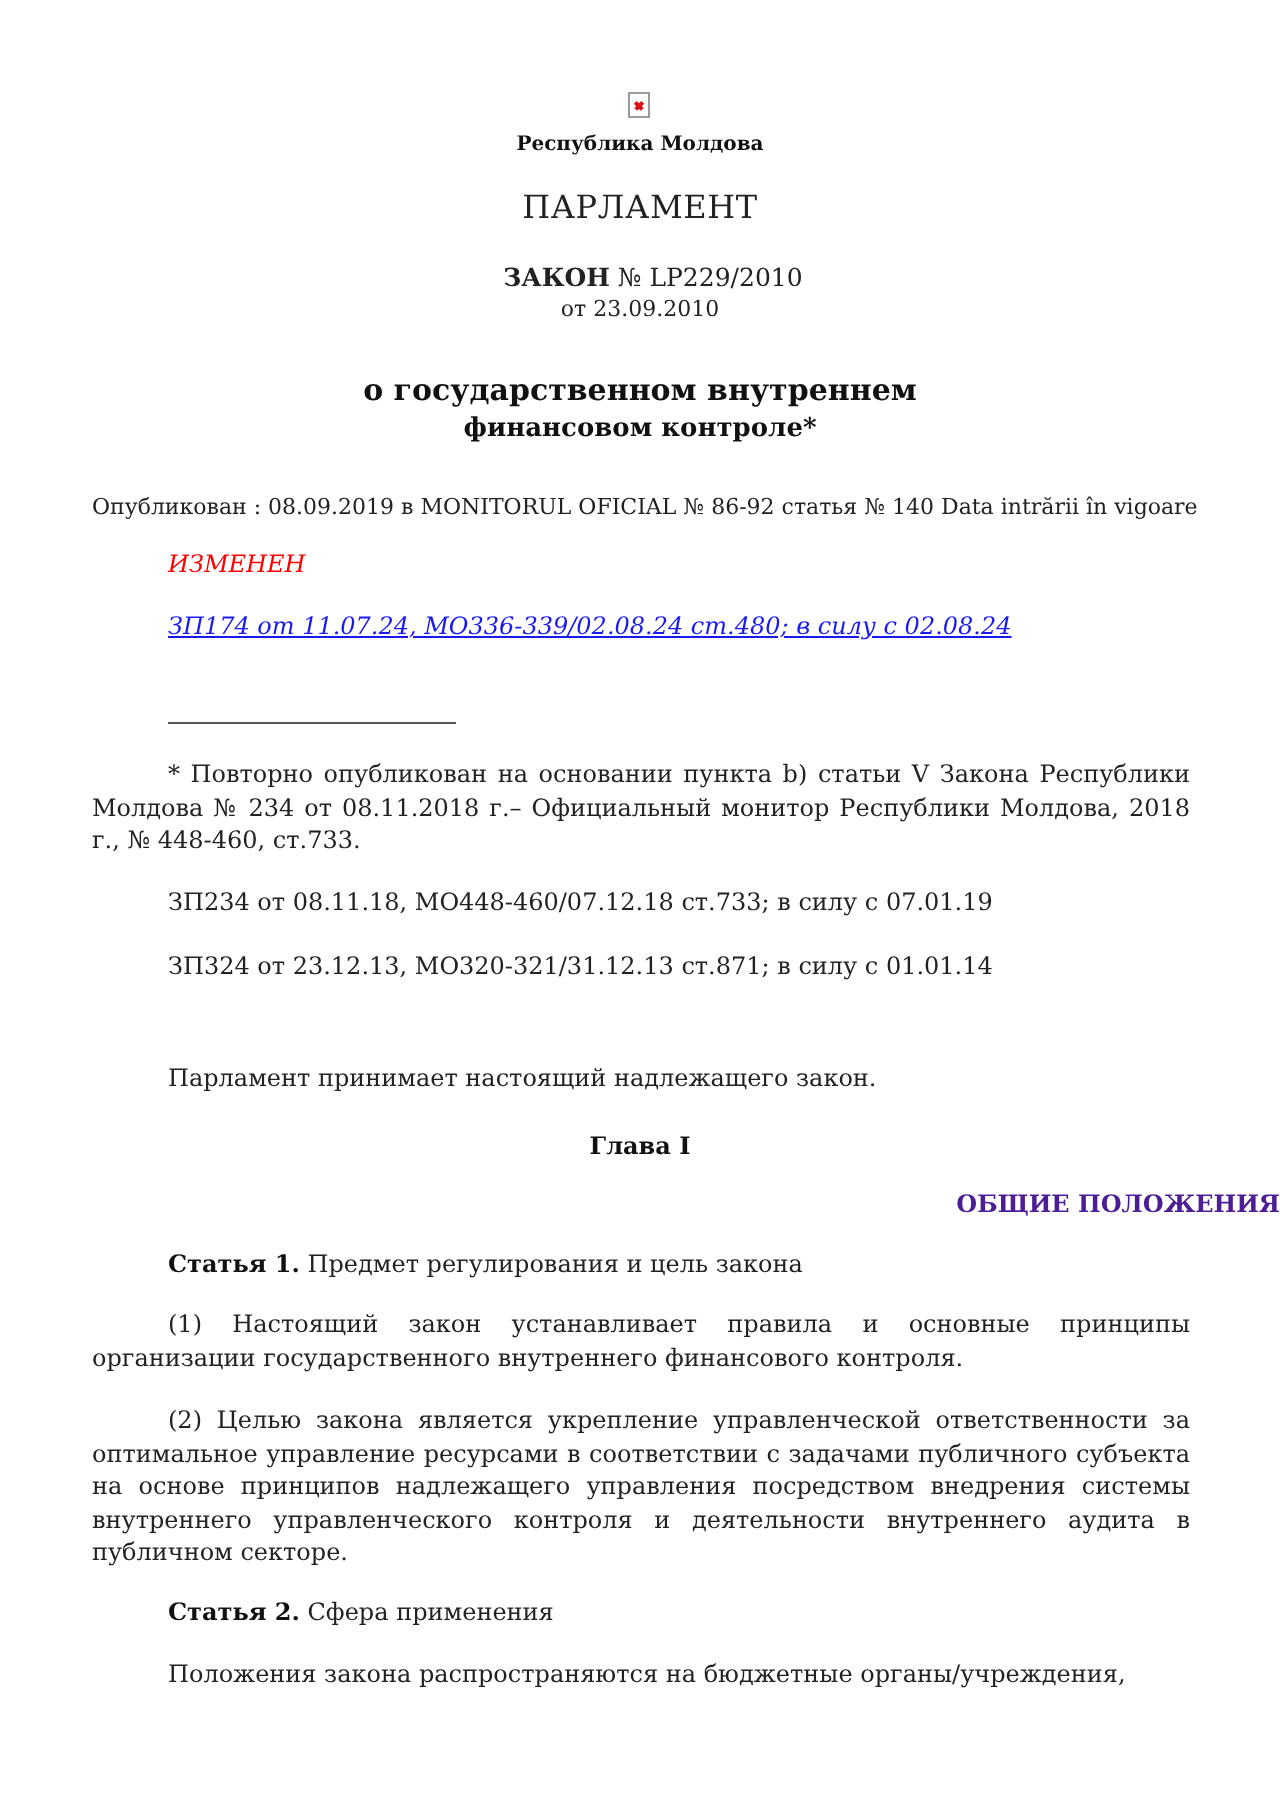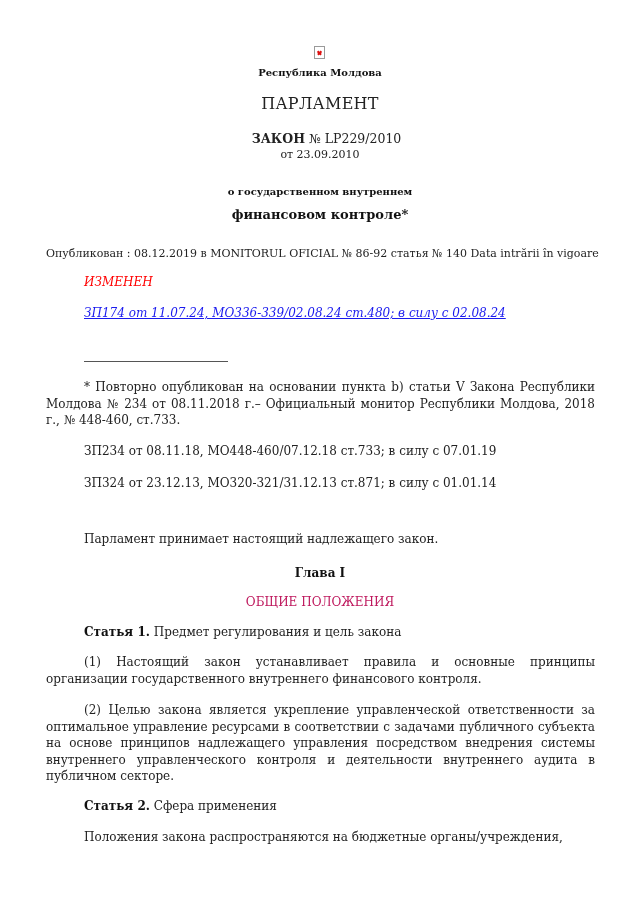--- a/index.html
+++ b/index.html
@@ -39,39 +39,39 @@
       background: #d11;
     }
     .broken-img::before { transform: rotate(45deg); }
     .broken-img::after { transform: rotate(-45deg); }
 
     .republic { top: 67px; font-size: 10px; font-weight: bold; color: #111; }
     .parliament { top: 94px; font-size: 16px; letter-spacing: 0.3px; color: #222; }
     .law-line { top: 131px; font-size: 12.5px; color: #222; }
     .law-line b { font-weight: bold; margin-left: 13px; }
     .date-line { top: 148px; font-size: 11px; color: #222; }
-    .title1 { top: 186px; font-size: 10px; font-weight: bold; color: #111; }
+    .title1 { top: 186px; font-size: 15px; font-weight: bold; color: #111; }
     .title2 { top: 207px; font-size: 13px; font-weight: bold; color: #111; }
     .published { left: 46px; top: 247px; font-size: 11px; color: #222; white-space: nowrap; }
     .modified { left: 84px; top: 275px; font-size: 12px; font-style: italic; color: #ff0000; }
     .amend-link { left: 84px; top: 306px; font-size: 12px; font-style: italic; color: #1a1aee; text-decoration: underline; white-space: nowrap; }
     .footnote-rule { left: 84px; top: 361px; width: 144px; border-top: 1px solid #555; }
     .para {
       position: absolute;
       left: 46px;
       width: 549px;
       font-size: 12px;
       line-height: 16.5px;
       text-align: justify;
       color: #222;
     }
     .indent { text-indent: 38px; }
     .line { position: absolute; left: 84px; font-size: 12px; white-space: nowrap; color: #222; }
     .chapter { top: 566px; font-size: 12px; font-weight: bold; color: #111; }
-    .section { top: 595px; font-size: 12px; font-weight: normal; color: #be185d; }
+    .section { top: 595px; font-size: 12px; font-weight: bold; color: #4c1d95; text-align: right; }
     .article b { font-weight: bold; color: #111; }
   </style>
 </head>
 <body>
 
 <div class="page">
 
   <div class="broken-img"></div>
 
   <div class="abs center republic">Республика Молдова</div>
@@ -79,21 +79,21 @@
 
   <div class="abs center law-line">
     <b>ЗАКОН</b>
     <span>№ LP229/2010</span>
   </div>
   <div class="abs center date-line">от 23.09.2010</div>
 
   <div class="abs center title1">о государственном внутреннем</div>
   <div class="abs center title2">финансовом контроле*</div>
 
-  <div class="abs published">Опубликован : 08.12.2019 в MONITORUL OFICIAL № 86-92 статья № 140 Data intrării în vigoare</div>
+  <div class="abs published">Опубликован : 08.09.2019 в MONITORUL OFICIAL № 86-92 статья № 140 Data intrării în vigoare</div>
 
   <div class="abs modified">ИЗМЕНЕН</div>
   <a class="abs amend-link">ЗП174 от 11.07.24, MO336-339/02.08.24 ст.480; в силу с 02.08.24</a>
 
   <div class="abs footnote-rule"></div>
 
   <div class="para indent" style="top:379px;">* Повторно опубликован на основании пункта b) статьи V Закона Республики Молдова № 234 от 08.11.2018 г.– Официальный монитор Республики Молдова, 2018 г., № 448-460, ст.733.</div>
 
   <div class="line" style="top:444px;">ЗП234 от 08.11.18, MO448-460/07.12.18 ст.733; в силу с 07.01.19</div>
   <div class="line" style="top:476px;">ЗП324 от 23.12.13, MO320-321/31.12.13 ст.871; в силу с 01.01.14</div>

